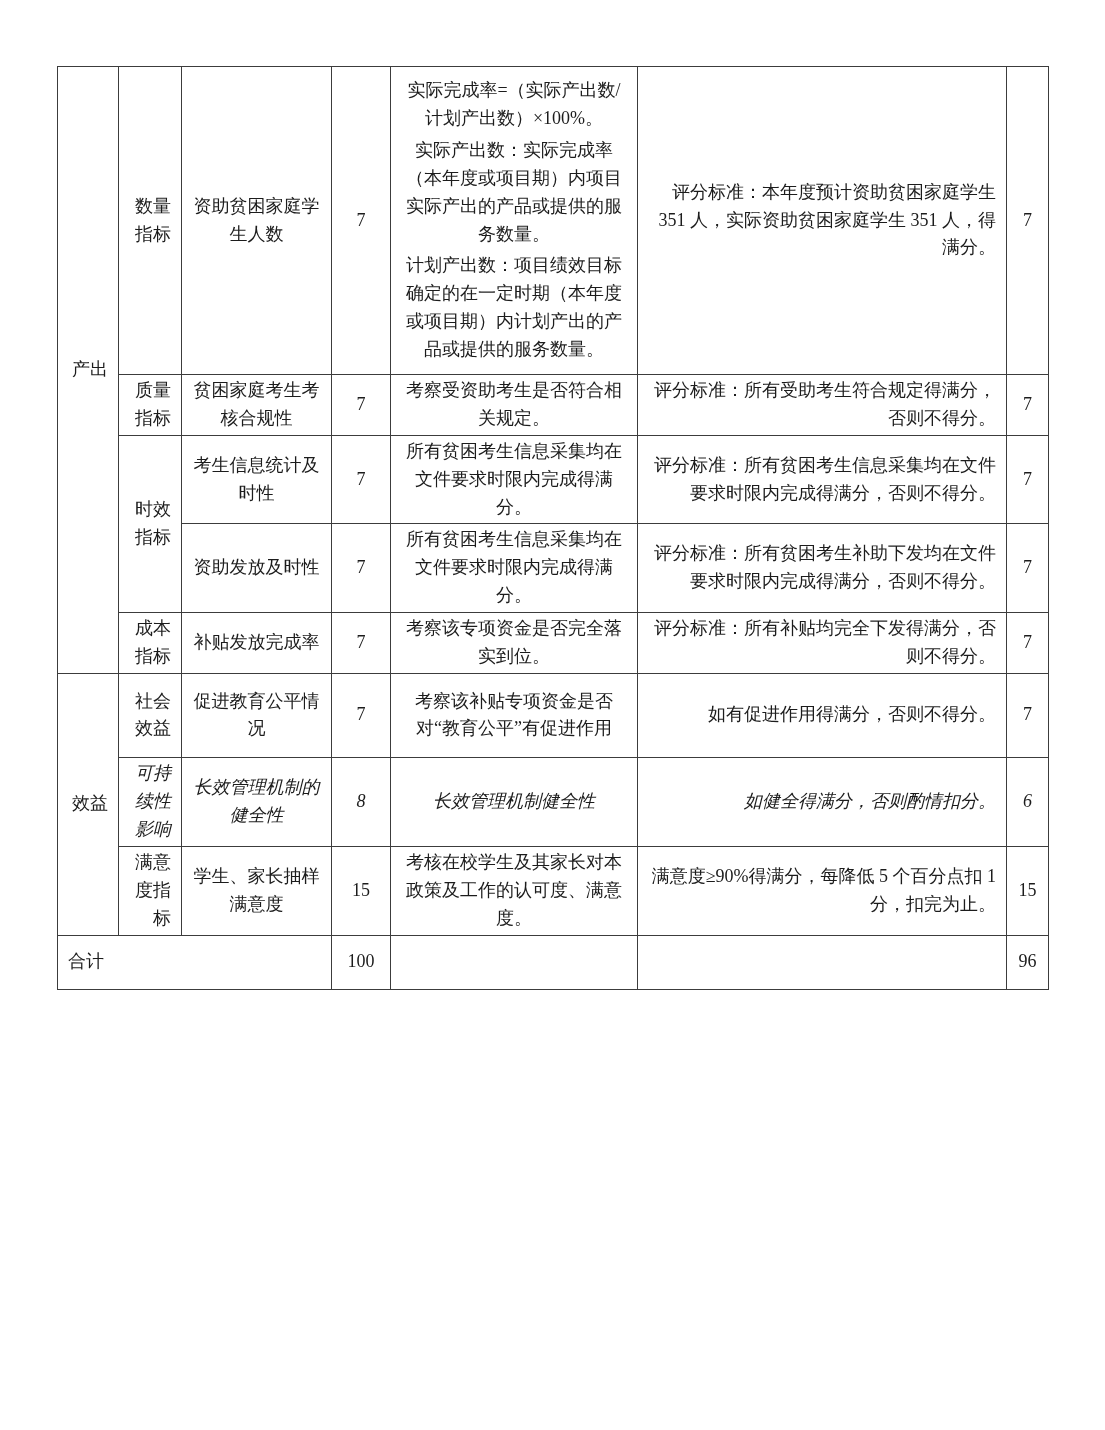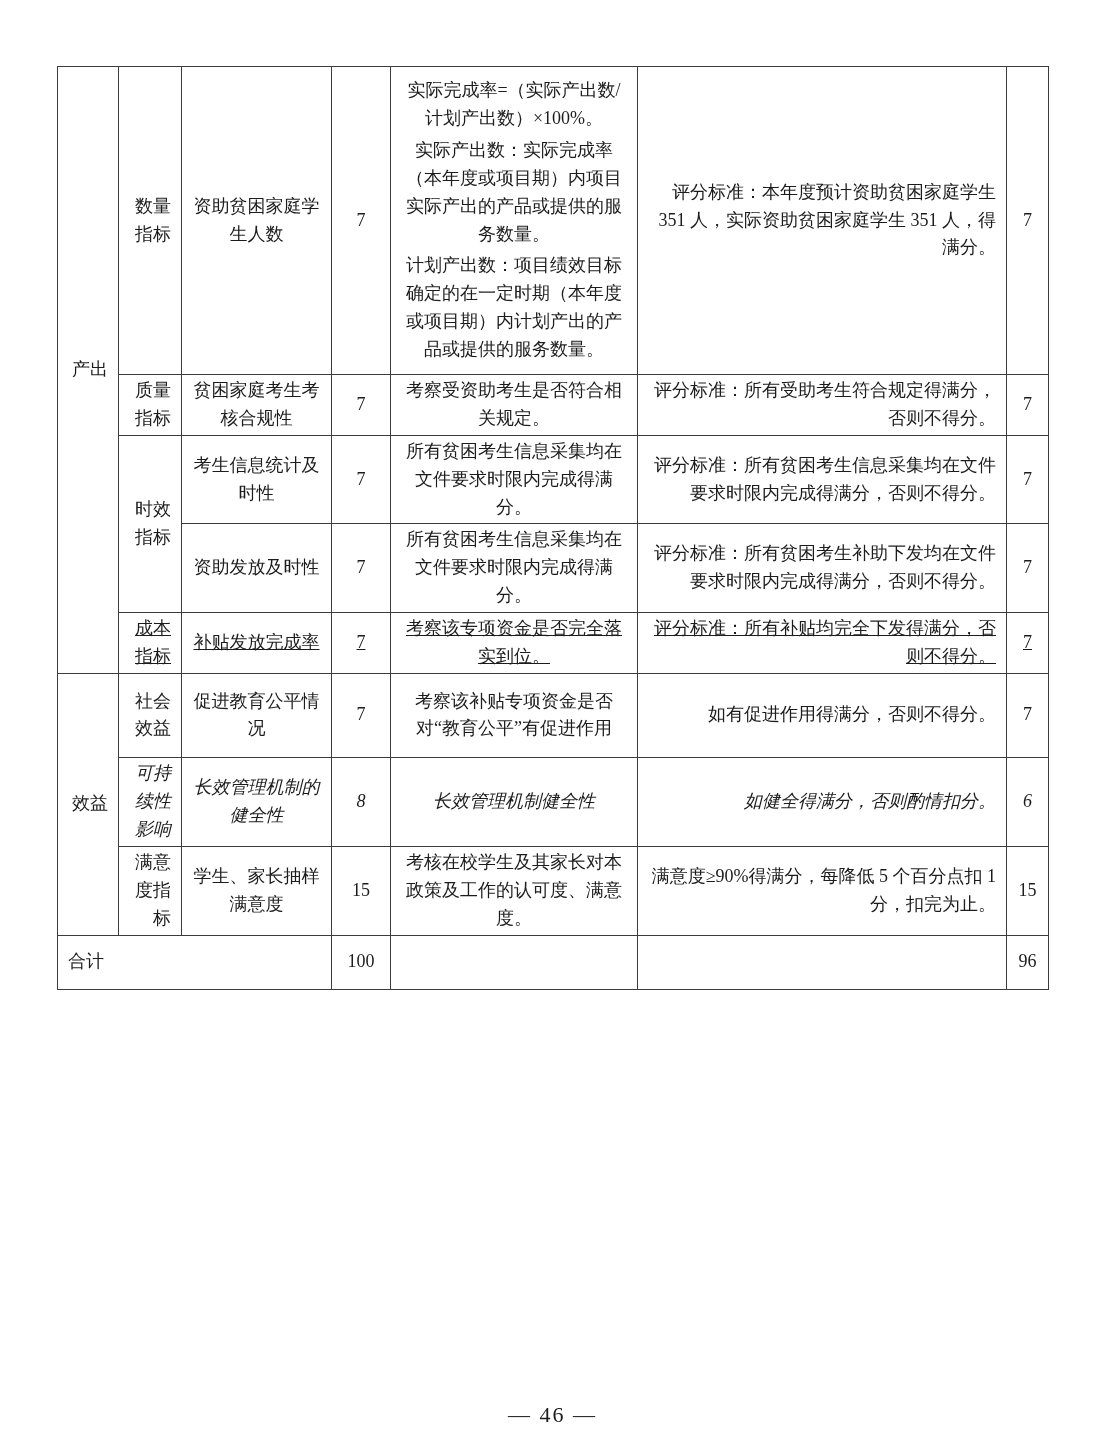--- a/index.html
+++ b/index.html
@@ -40,21 +40,21 @@
   td.c-criteria  { text-align: right; }
   td.c-score     { text-align: center; padding: 2px 4px; }
   td.v-top       { vertical-align: top; padding-top: 7px; }
   td.c-desc p    { margin: 0; }
   td.c-desc p + p { margin-top: 4px; }
   td.c-total-label { text-align: left; }
   tr.r1 { height: 308px; }
   tr.r2 { height: 60px; }
   tr.r3 { height: 87px; }
   tr.r4 { height: 87px; }
-  tr.r5 { height: 57px; text-decoration: underline; }
+  tr.r5 { height: 57px; }
   tr.r6 { height: 84px; }
   tr.r7 { height: 89px; font-style: italic; }
   tr.r8 { height: 80px; }
   tr.r9 { height: 54px; }
   .footer-page-number {
     position: absolute;
     left: 0;
     top: 1402px;
     width: 100%;
     text-align: center;
@@ -151,15 +151,14 @@
       <tr class="r9">
         <td class="c-total-label" colspan="3">合计</td>
         <td class="c-weight">100</td>
         <td class="c-desc"></td>
         <td class="c-criteria"></td>
         <td class="c-score">96</td>
       </tr>
     </tbody>
   </table>
 
-  <div class="footer-page-number">— 46 —</div>
 
 </div>
 
 </body></html>

